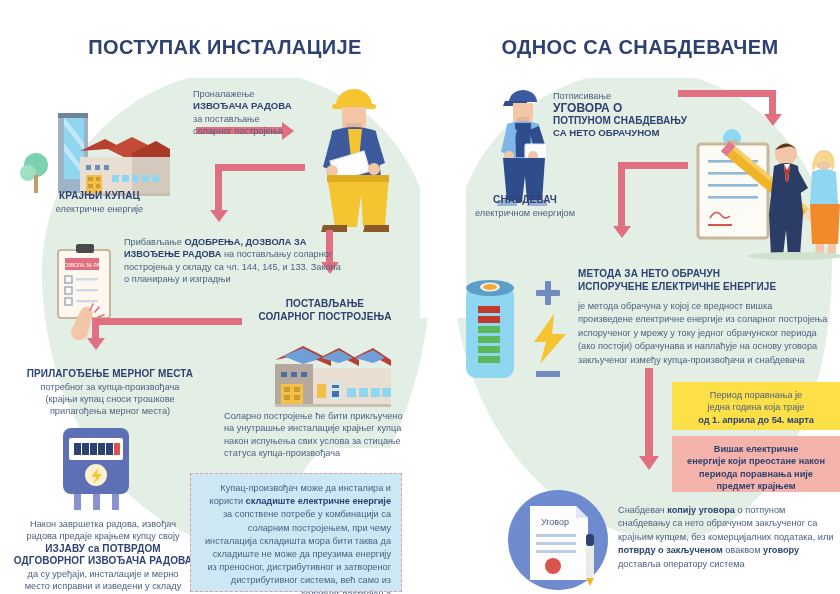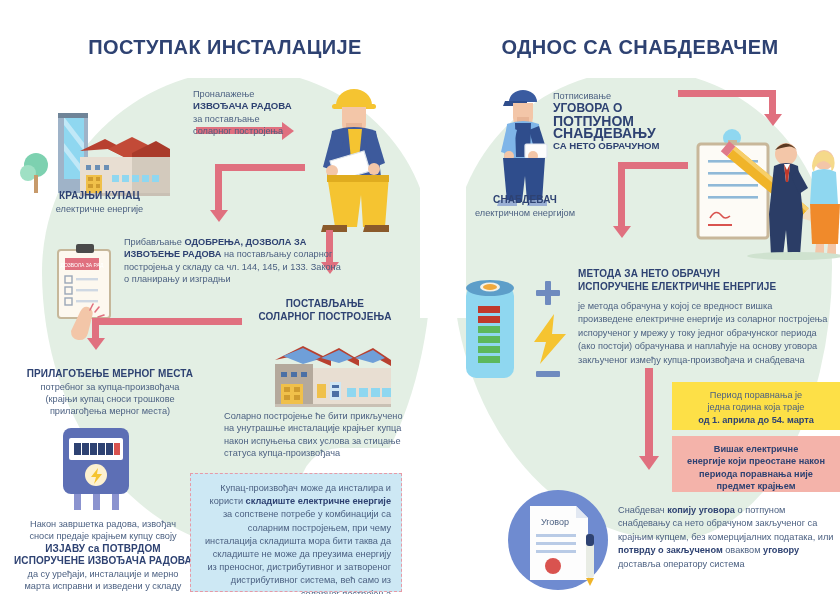--- a/index.html
+++ b/index.html
@@ -259,25 +259,25 @@
       <circle cx="41" cy="49" r="11" fill="#fdf1d0"></circle>
       <path d="M43 42 l-7 9 h5 l-2 7 l8 -10 h-5 z" fill="#f5c431"></path>
       <rect x="19" y="68" width="7" height="16" fill="#8b93cf"></rect>
       <rect x="38" y="68" width="7" height="16" fill="#8b93cf"></rect>
       <rect x="57" y="68" width="7" height="16" fill="#8b93cf"></rect>
     </svg>
   </div>
 
   <div class="abs txt ctr" style="left:8px;top:500px;width:190px;">
     <div>Након завршетка радова, извођач</div>
-    <div>сноси предаје крајњем купцу своју</div>
+    <div>радова предаје крајњем купцу своју</div>
     <div class="hd">ИЗЈАВУ са ПОТВРДОМ</div>
-    <div class="hd">ИСПОРУЧЕНЕ ИЗВОЂАЧА РАДОВА</div>
+    <div class="hd">ОДГОВОРНОГ ИЗВОЂАЧА РАДОВА</div>
     <div>да су уређаји, инсталације и мерно</div>
-    <div>марта исправни и изведени у складу</div>
+    <div>место исправни и изведени у складу</div>
     <div>са прописима и стандардима</div>
   </div>
 
   <div class="abs boxBlue ctr" style="left:190px;top:455px;width:212px;height:119px;">
     <div class="txt" style="line-height:13.2px;text-align:right;">
       <span>Купац-произвођач може да инсталира и користи </span><span class="b">складиште електричне енергије</span><span> за сопствене потребе у комбинацији са соларним постројењем, при чему инсталација складишта мора бити таква да складиште не може да преузима енергију из преносног, дистрибутивног и затвореног дистрибутивног система, већ само из соларног постројења</span>
     </div>
   </div>
 
   <div class="abs" style="left:489px;top:68px;z-index:4;">
@@ -307,21 +307,21 @@
   </div>
 
   <div class="abs ctr" style="left:460px;top:176px;width:130px;z-index:6;">
     <div class="hd">СНАБДЕВАЧ</div>
     <div class="txt">електричном енергијом</div>
   </div>
 
   <div class="abs txt" style="left:553px;top:72px;width:160px;">
     <div>Потписивање</div>
     <div class="b" style="font-size:12px;">УГОВОРА О</div>
-    <div class="b" style="font-size:14px;">ПОТПУНОМ СНАБДЕВАЊУ</div>
+    <div class="b" style="font-size:10px;">ПОТПУНОМ СНАБДЕВАЊУ</div>
     <div class="b" style="font-size:9.6px;">СА НЕТО ОБРАЧУНОМ</div>
   </div>
 
   <div class="ar">
     <div class="bar" style="left:678px;top:90px;width:98px;height:7px;"></div>
     <div class="bar" style="left:769px;top:90px;width:7px;height:26px;"></div>
     <div class="head-d" style="left:763.5px;top:114px;"></div>
   </div>
 
   <div class="ar">

